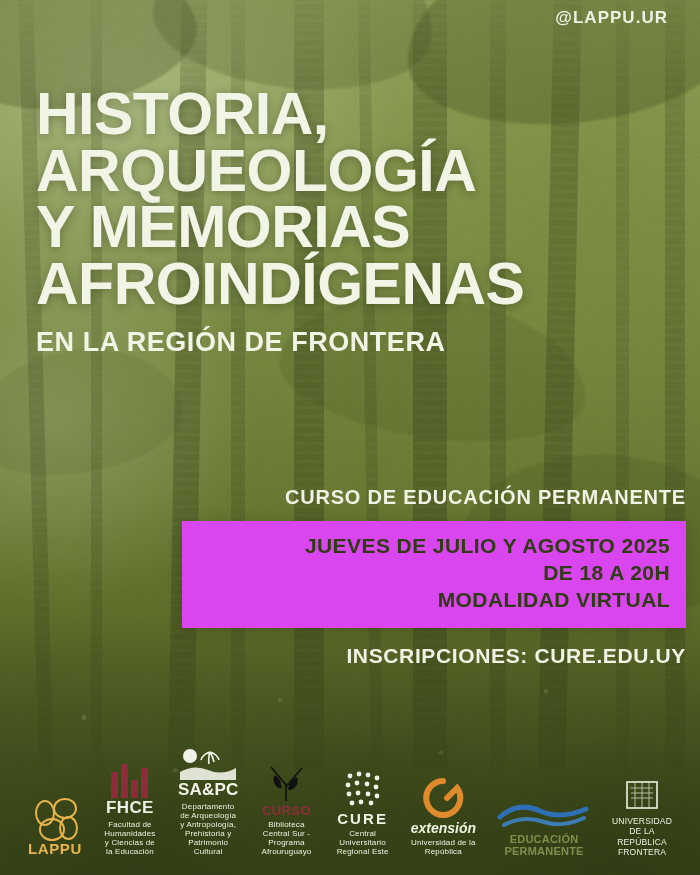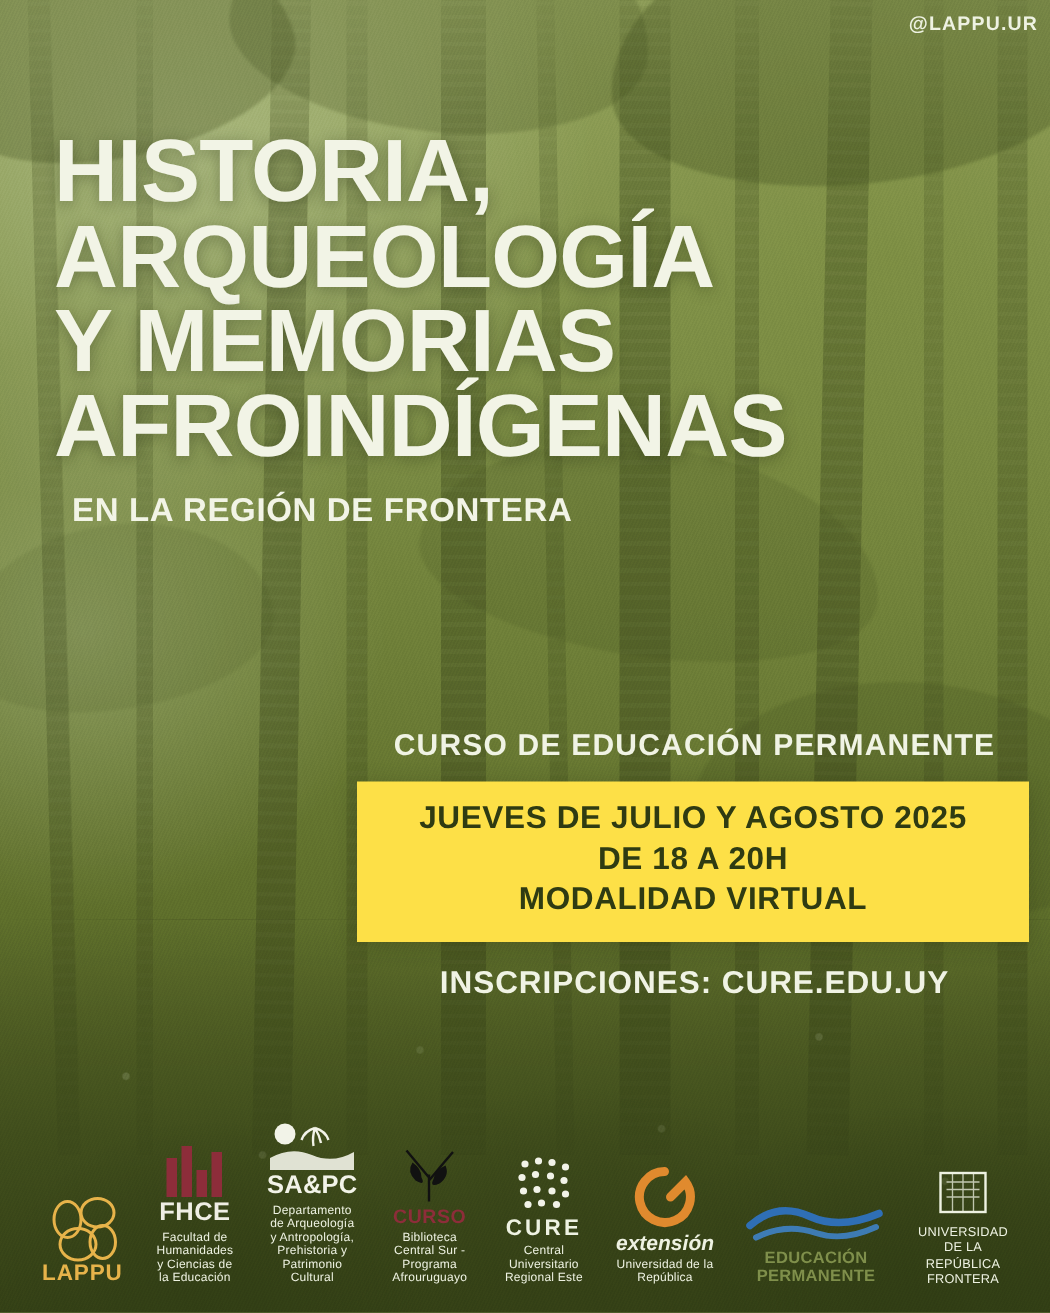--- a/index.html
+++ b/index.html
@@ -89,22 +89,22 @@
   .tint {
     position: absolute;
     inset: 0;
     background: linear-gradient(180deg, rgba(122,140,64,.25) 0%, rgba(92,108,44,.28) 55%, rgba(70,85,30,.40) 100%);
   }
 
   
   .handle {
     position: absolute;
     top: 8px;
-    right: 8px;
-    font-size: 13px;
+    right: 32px;
+    font-size: 17px;
     font-weight: 700;
     letter-spacing: .06em;
     color: #eef2e2;
   }
 
   
   .headline {
     position: absolute;
     top: 86px;
     left: 36px;
@@ -116,47 +116,46 @@
     font-size: 59px;
     line-height: .96;
     letter-spacing: -0.5px;
     color: #f2f4e6;
     text-transform: uppercase;
     text-shadow: 0 2px 10px rgba(30,38,12,.35);
   }
   .headline h1 .l2 { display:block; }
   .subline {
     margin-top: 14px;
-    font-size: 22px;
+    font-size: 27px;
     font-weight: 800;
     letter-spacing: .02em;
     color: #f2f4e6;
     text-transform: uppercase;
-    margin-left: 12px;
   }
 
   
   .info {
     position: absolute;
     right: 14px;
     top: 486px;
-    width: 448px;
-    text-align: center;
+    width: 504px;
+    text-align: right;
   }
   .course-line {
     font-size: 20px;
     font-weight: 700;
     letter-spacing: .04em;
     color: #f0f3e4;
     text-transform: uppercase;
     margin-bottom: 12px;
     padding-left: 2px;
   }
   .panel {
-    background: #fde047;
+    background: #d946ef;
     color: #2f3b12;
     padding: 12px 16px 14px 16px;
     box-shadow: 0 2px 14px rgba(30,38,12,.25);
   }
   .panel div {
     font-size: 21px;
     font-weight: 700;
     line-height: 1.28;
     letter-spacing: .02em;
     text-transform: uppercase;

